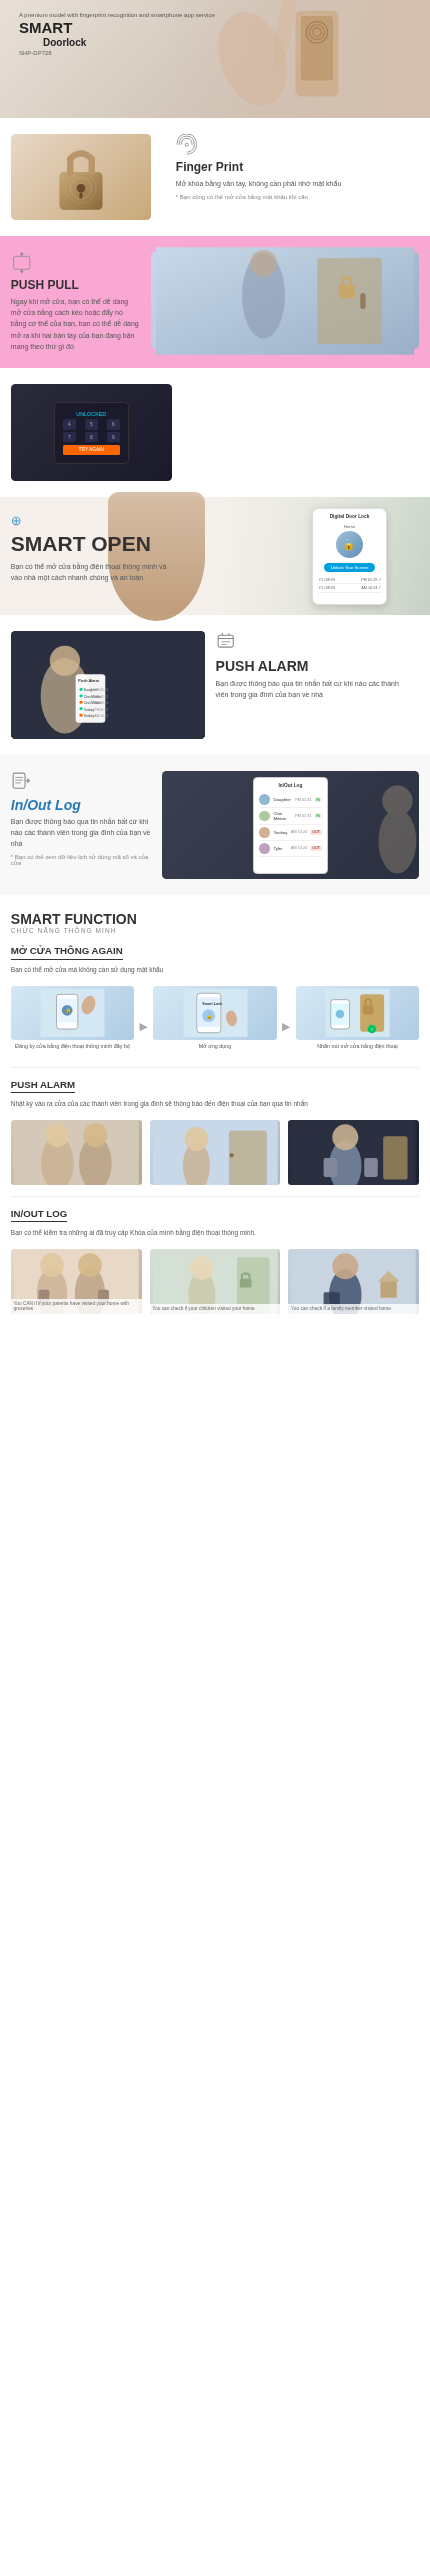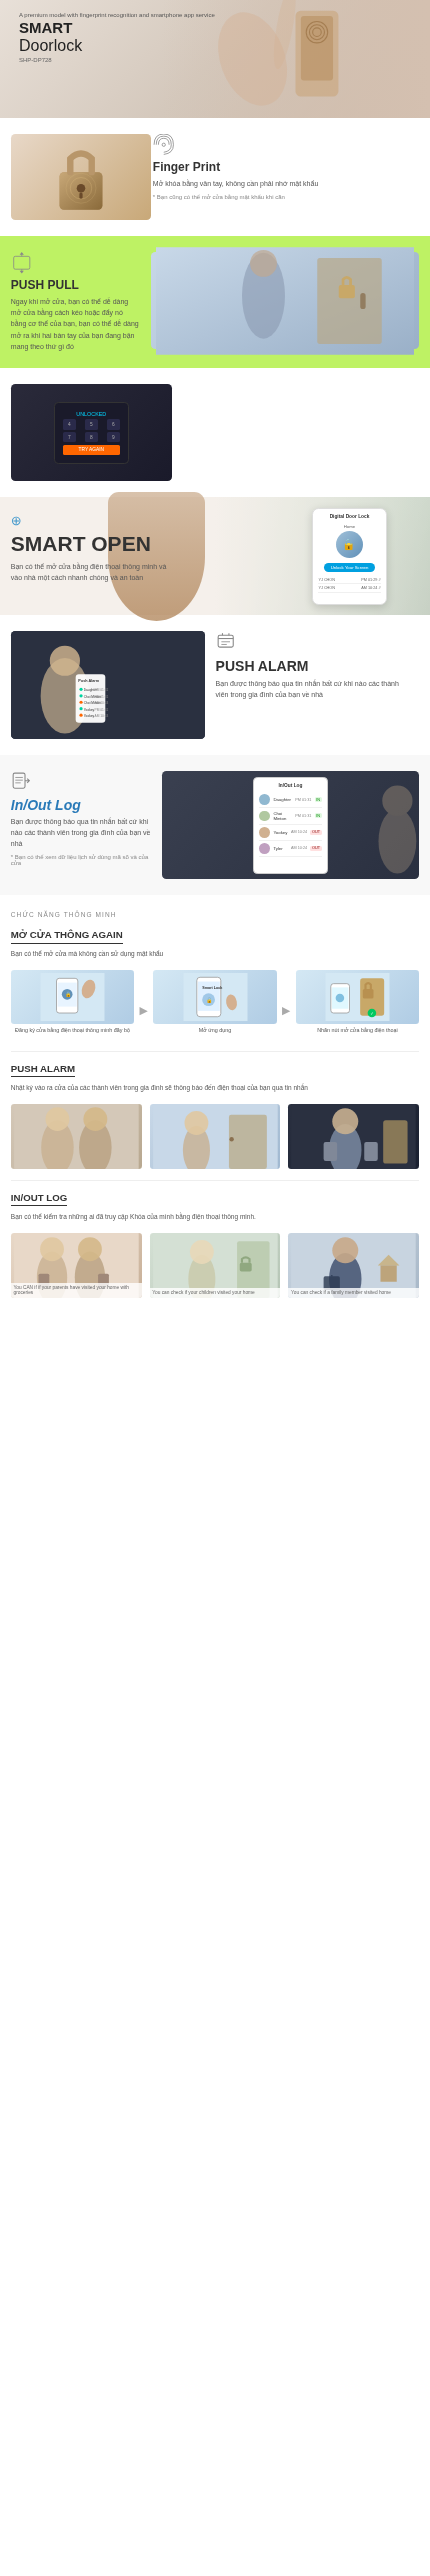--- a/index.html
+++ b/index.html
@@ -29,23 +29,24 @@
       color: #555;
       line-height: 1.4;
     }
     .hero-text .smart {
       font-size: 15px;
       font-weight: bold;
       color: #222;
       line-height: 1.2;
     }
     .hero-text .doorlock {
-      font-size: 16px;
-      font-weight: normal;
+      font-size: 10px;
+      font-weight: bold;
       color: #222;
+      margin-left: 24px;
     }
     .hero-text .model {
       font-size: 6px;
       color: #666;
       margin-top: 2.2px;
     }
     .hero-hand {
       position: absolute;
       right: 0;
       top: 0;
@@ -70,21 +71,21 @@
       height: 86px;
       background: linear-gradient(135deg, #e8d8c8, #c8a878);
       border-radius: 4.3px;
       flex-shrink: 0;
       display: flex;
       align-items: center;
       justify-content: center;
       overflow: hidden;
     }
     .section-fp .fp-content {
-      padding: 0 2px;
+      padding: 0 25px;
       flex: 1;
     }
     .fp-icon {
       width: 21.5px;
       height: 21.5px;
       margin-bottom: 4.3px;
     }
     .feature-title {
       font-size: 12px;
       font-weight: bold;
@@ -100,21 +101,21 @@
       font-size: 6px;
       color: #888;
       margin-top: 4.3px;
     }
 
     
     .section-pp {
       display: flex;
       width: 430px;
       min-height: 108px;
-      background: #bef264;
+      background: #f9a8d4;
       padding: 16px 10.8px;
     }
     .section-pp .pp-content {
       width: 140px;
       flex-shrink: 0;
       padding-right: 10.8px;
     }
     .pp-image {
       flex: 1;
       height: 97px;
@@ -747,20 +748,21 @@
 
     <svg width="108" height="108" viewBox="0 0 200 200" style="position:absolute; right:0; top:0; opacity:0.3;">
       <ellipse cx="160" cy="130" rx="35" ry="60" fill="#c8b090"></ellipse>
       <circle cx="160" cy="55" r="28" fill="#d4b890"></circle>
     </svg>
   </div>
 </div>
 
 <div class="section-sf">
   <div class="sf-header">
+    <div class="sf-main-title">SMART FUNCTION</div>
     <div class="sf-sub-title">CHỨC NĂNG THÔNG MINH</div>
   </div>
 
   <div>
     <div class="sf-section-title">MỞ CỬA THÔNG AGAIN</div>
     <div class="sf-desc">Bạn có thể mở cửa mà không cần sử dụng mật khẩu</div>
     <div class="sf-steps">
 
       <div class="sf-step">
         <div class="sf-step-img">

